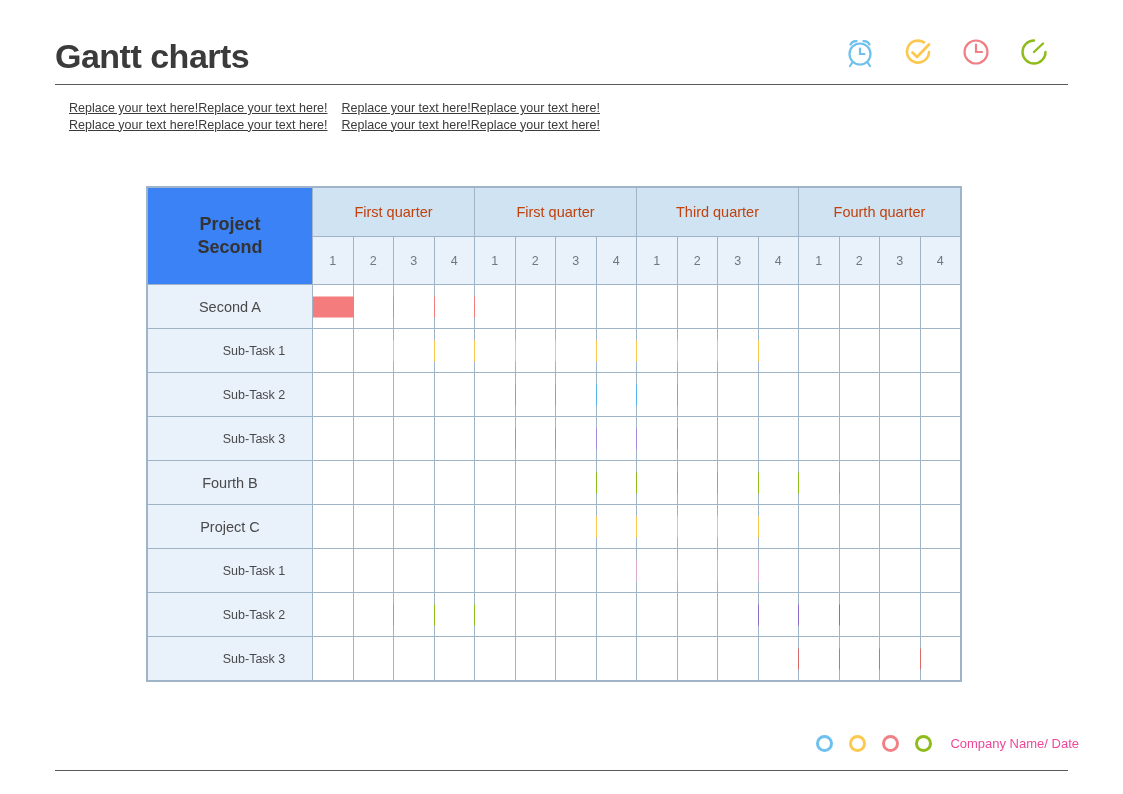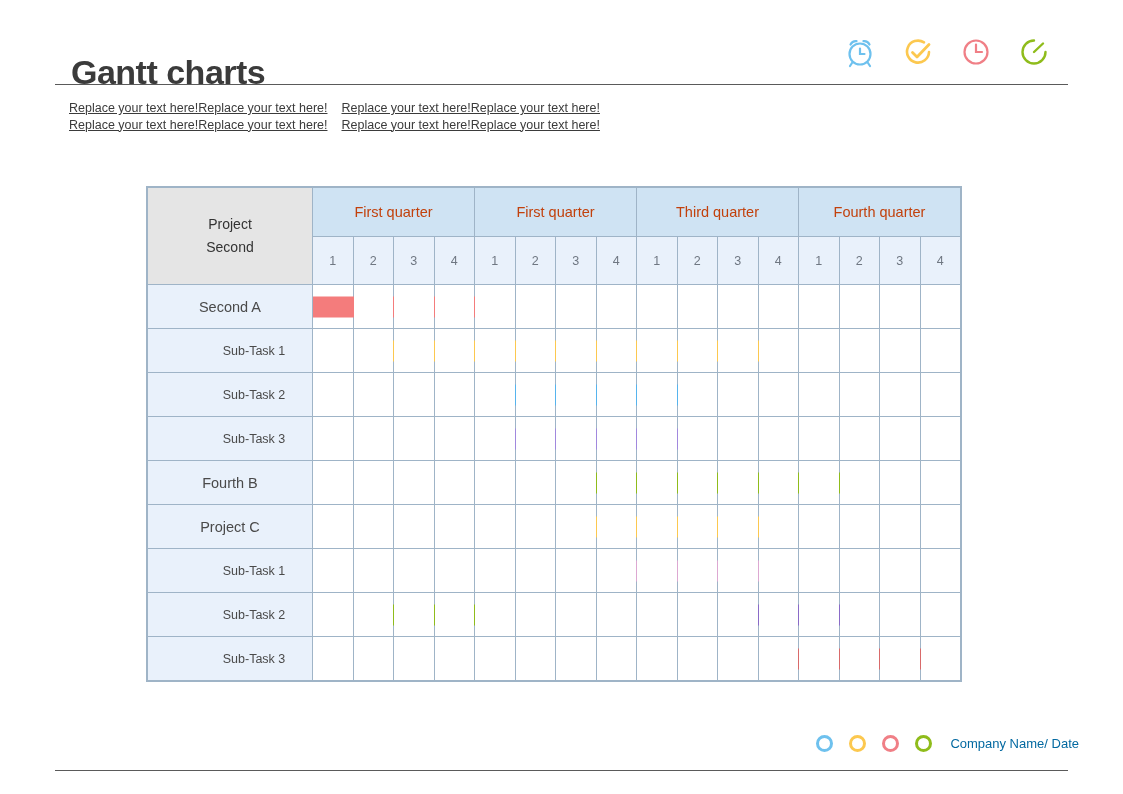--- a/index.html
+++ b/index.html
@@ -22,21 +22,21 @@
     top: 28px;
     width: 1013px;
     height: 56px;
   }
   .page-title {
     font-size: 34px;
     font-weight: bold;
     color: #3b3b3b;
     letter-spacing: -0.5px;
     line-height: 56px;
-    margin: 16px;
+    margin: 0;
     padding: 0;
   }
   .header-icons {
     position: absolute;
     right: 18px;
     top: 8px;
     display: flex;
     gap: 26px;
     align-items: center;
   }
@@ -80,24 +80,24 @@
     table-layout: fixed;
   }
   table.gantt-table td, table.gantt-table th {
     border: 1px solid #9fb4c7;
     padding: 0;
     margin: 0;
   }
 
   th.names-head {
     width: 164px;
-    background: #e5e5e5;
+    background: #3b82f6;
     color: #333333;
-    font-size: 14px;
-    font-weight: normal;
+    font-size: 18px;
+    font-weight: bold;
     line-height: 23px;
     text-align: center;
     vertical-align: middle;
   }
   th.quarter-head {
     background: #cfe3f3;
     color: #c2410c;
     font-size: 14.5px;
     font-weight: normal;
     height: 48px;
@@ -160,21 +160,21 @@
   }
   .ring {
     width: 17px;
     height: 17px;
     border-radius: 50%;
     border: 3px solid #000;
     box-sizing: border-box;
   }
   .company-label {
     font-size: 13px;
-    color: #0369a1;
+    color: #ec4899;
     white-space: nowrap;
   }
 </style>
 </head>
 <body>
 
 <div class="header">
   <div class="page-title">Gantt charts</div>
   <div class="header-icons">
     <span>

